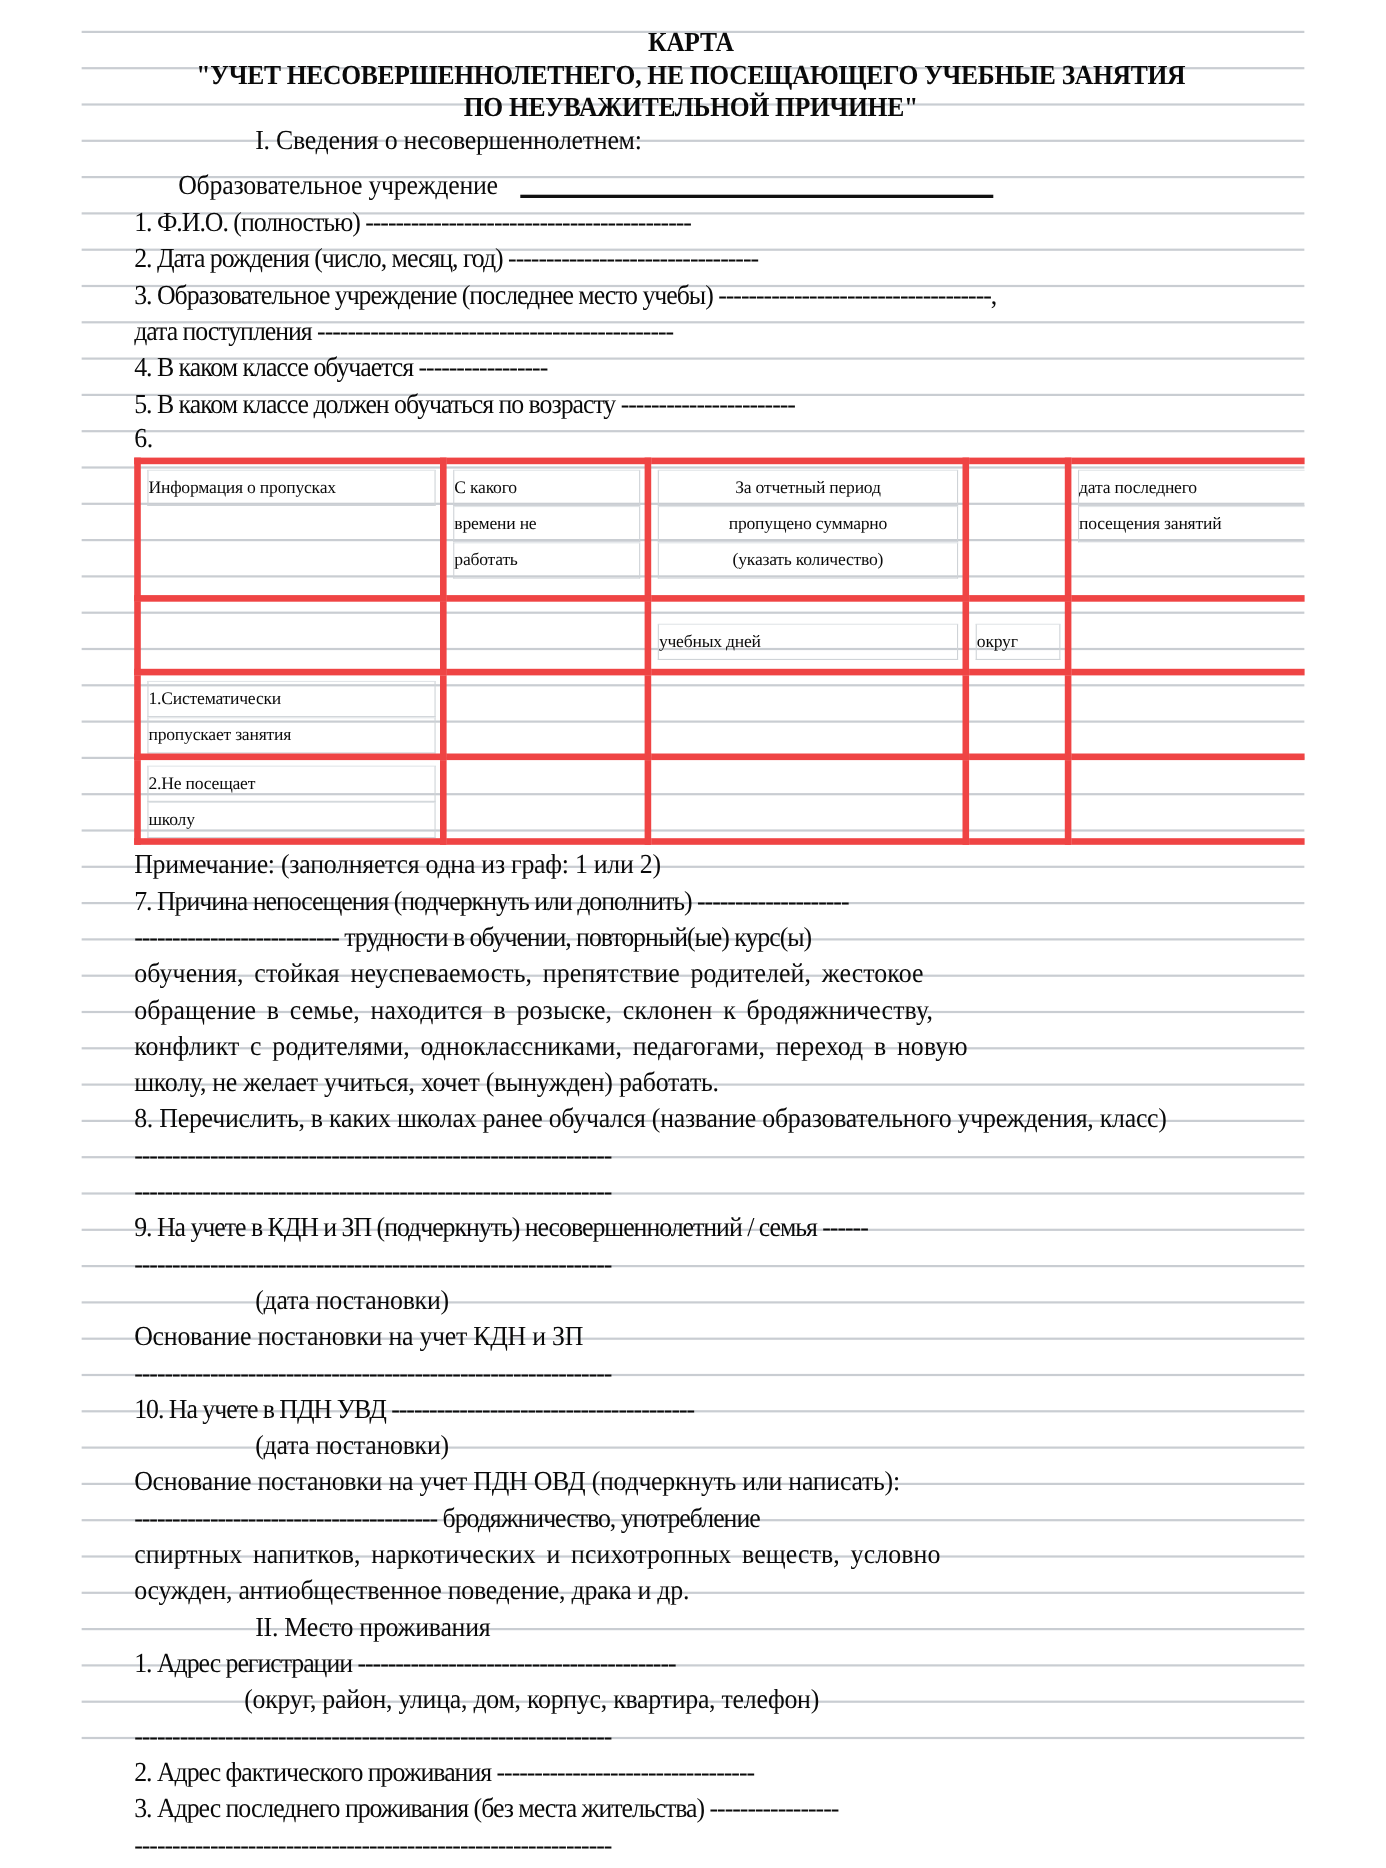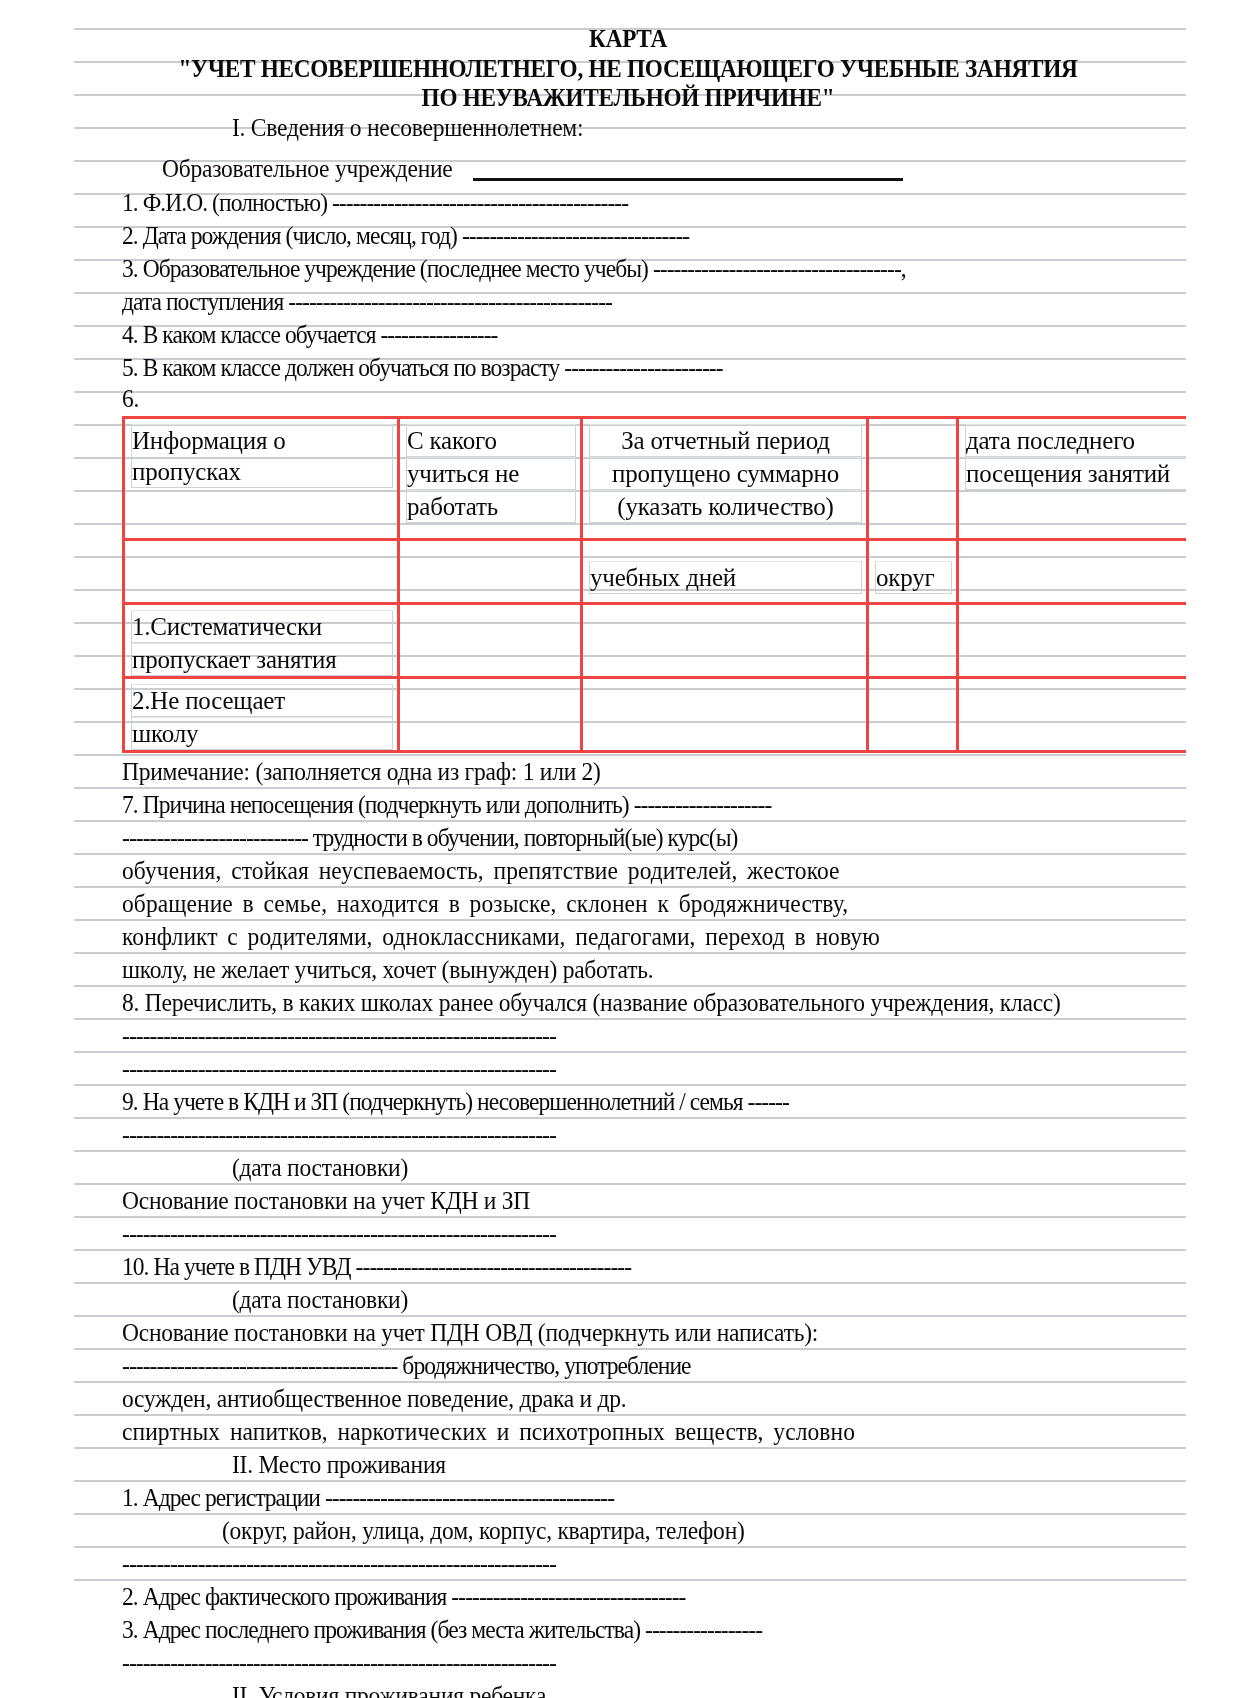--- a/index.html
+++ b/index.html
@@ -82,24 +82,24 @@
 
   
   .tbl-wrap{margin-top:2px;}
   table.grid{
     border-collapse:collapse;
     width:1062px;
     table-layout:fixed;
     background:transparent;
   }
   table.grid td{
-    border:3px solid #ef4444;
+    border:6px solid #ef4444;
     vertical-align:top;
     padding:0;
-    font-size:25px;
+    font-size:16px;
     line-height:31px;
     letter-spacing:-0.2px;
     background:transparent;
   }
   .cellpad{padding:5px 4px 4px 6px;}
   .cellpad.c{text-align:center;}
   .tl{display:block;border:1px solid #cfd3d7;border-top-color:#e2e5e8;}
   .tl.nb{border:none;}
   .w1{width:272px;}
   .w2{width:180px;}
@@ -208,21 +208,21 @@
         <tbody>
             <tr>
           <td class="w1">
             <div class="cellpad" style="height:110px;">
               <span class="tl">Информация о пропусках</span>
             </div>
           </td>
           <td class="w2">
             <div class="cellpad">
               <span class="tl">С какого</span>
-              <span class="tl">учиться не</span>
+              <span class="tl">времени не</span>
               <span class="tl">работать</span>
             </div>
           </td>
           <td class="w3">
             <div class="cellpad c">
               <span class="tl">За отчетный период</span>
               <span class="tl">пропущено суммарно</span>
               <span class="tl">(указать количество)</span>
             </div>
           </td>
@@ -379,26 +379,26 @@
     </div>
     <div class="row indent3">
       <span class="sq">(дата постановки)</span>
     </div>
     <div class="row">
       <span class="sq">Основание постановки на учет ПДН ОВД (подчеркнуть или написать):</span>
     </div>
     <div class="row">
       <span class="sq dash">---------------------------------------- бродяжничество, употребление</span>
     </div>
-    <div class="row">
-      <span class="sq">осужден, антиобщественное поведение, драка и др.</span>
-    </div>
     <div class="row just">
       <span class="sq">спиртных напитков, наркотических и психотропных веществ, условно</span>
     </div>
+    <div class="row">
+      <span class="sq">осужден, антиобщественное поведение, драка и др.</span>
+    </div>
 
     <div class="row indent3">
       <span class="sq">II. Место проживания</span>
     </div>
     <div class="row">
       <span class="sq dash">1. Адрес регистрации ------------------------------------------</span>
     </div>
     <div class="row indent2">
       <span class="sq">(округ, район, улица, дом, корпус, квартира, телефон)</span>
     </div>

